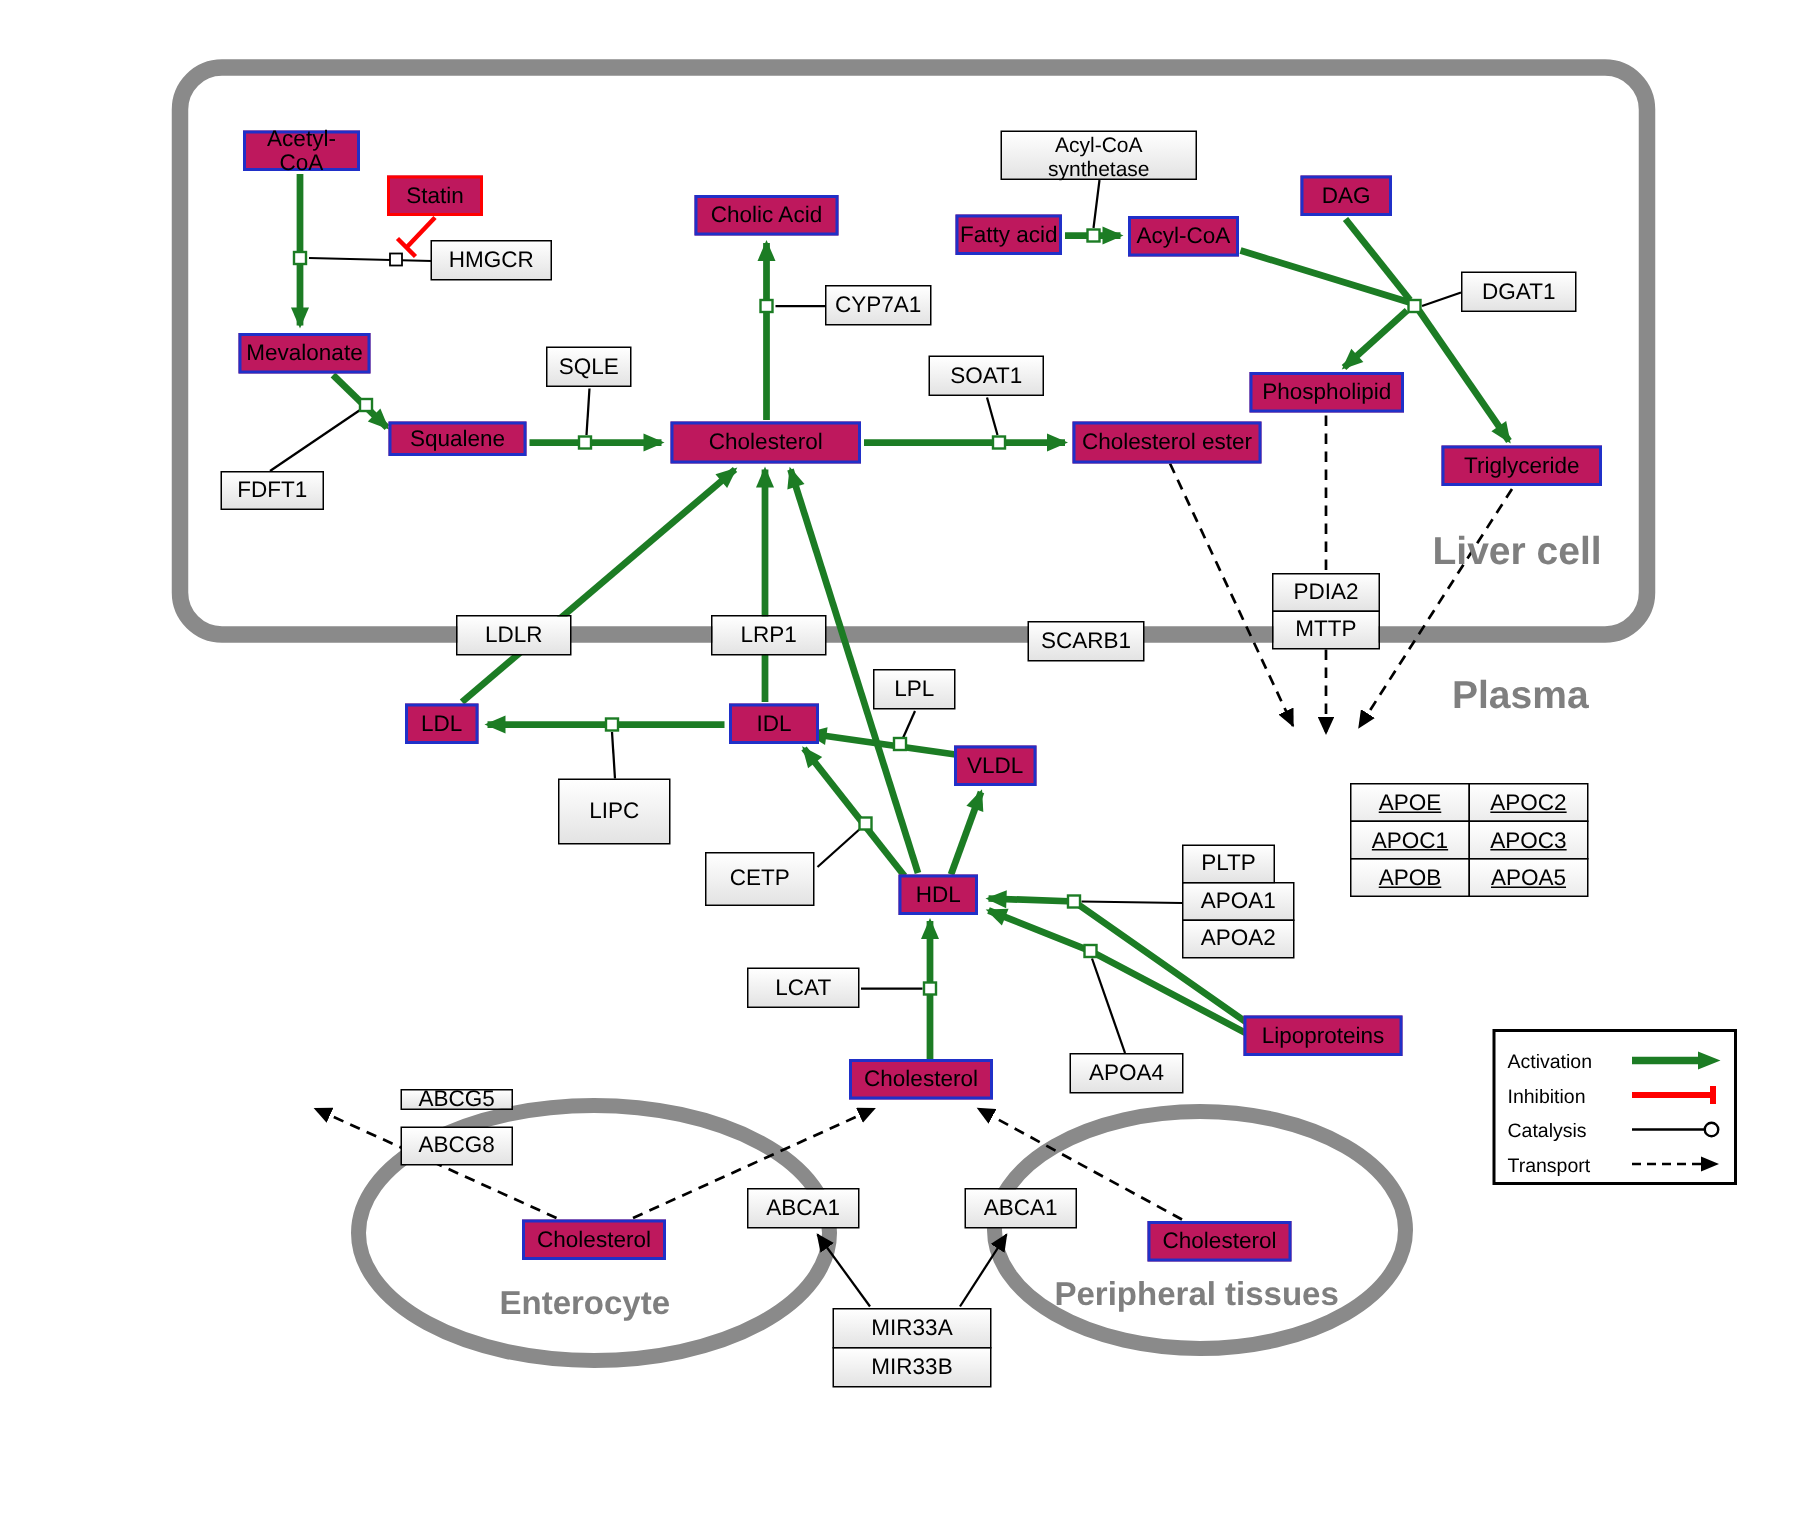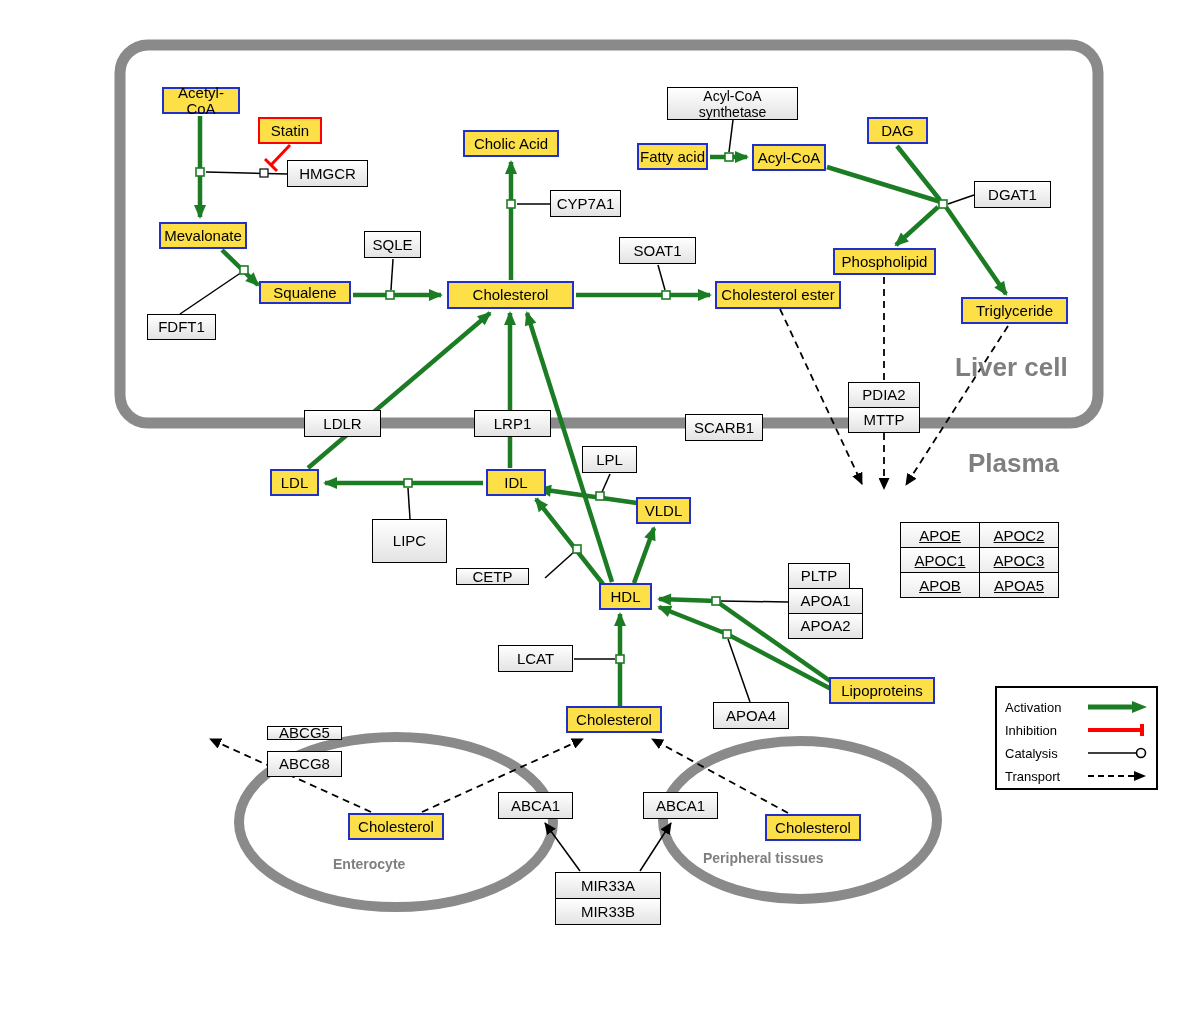--- a/index.html
+++ b/index.html
@@ -1,25 +1,25 @@
 <!DOCTYPE html>
 <html><head>
 <meta charset="utf-8">
 <style>
   html,body{margin:0;padding:0;background:#fff;}
   body{width:1200px;height:1013px;position:relative;font-family:"Liberation Sans",sans-serif;overflow:hidden;}
   #edges{position:absolute;left:0;top:0;z-index:1;}
   .node{position:absolute;z-index:2;box-sizing:border-box;display:flex;align-items:center;justify-content:center;
-        text-align:center;font-size:15px;color:#000;background:#fde047;line-height:16px;}
+        text-align:center;font-size:15px;color:#000;background:#be185d;line-height:16px;}
   .metab{border:2px solid #2030c8;}
   .gene{border:1px solid #000;background:linear-gradient(#ffffff,#e3e3e3);}
   .drug{border:2px solid #ff0000;}
   .region-label{position:absolute;z-index:3;font-weight:bold;color:#7f7f7f;white-space:nowrap;}
   .lbl-big{font-size:26px;}
-  .lbl-mid{font-size:14px;}
+  .lbl-mid{font-size:22px;}
   #apo-table{position:absolute;left:900px;top:522px;z-index:2;display:grid;grid-template-columns:79px 79px;text-decoration:underline;}
   #apo-table .cell{box-sizing:border-box;border:1px solid #000;height:26px;display:flex;align-items:center;justify-content:center;
         font-size:15px;background:linear-gradient(#ffffff,#ececec);margin-right:-1px;margin-bottom:-1px;}
   #legend{position:absolute;left:995px;top:686px;width:163px;height:104px;z-index:3;box-sizing:border-box;
         border:2px solid #000;background:#fff;display:flex;flex-direction:column;justify-content:space-around;padding:4px 8px;}
   .legend-row{display:flex;align-items:flex-end;justify-content:space-between;height:22px;}
   .legend-row span{font-size:13px;color:#000;}
 </style>
 </head>
 <body>
@@ -145,21 +145,21 @@
 <div class="node gene" style="left:619px;top:237px;width:77px;height:27px">SOAT1</div>
 <div class="node gene" style="left:667px;top:87px;width:131px;height:33px;font-size:14px">Acyl-CoA synthetase</div>
 <div class="node gene" style="left:974px;top:181px;width:77px;height:27px">DGAT1</div>
 <div class="node gene" style="left:304px;top:410px;width:77px;height:27px">LDLR</div>
 <div class="node gene" style="left:474px;top:410px;width:77px;height:27px">LRP1</div>
 <div class="node gene" style="left:685px;top:414px;width:78px;height:27px">SCARB1</div>
 <div class="node gene" style="left:848px;top:382px;width:72px;height:26px">PDIA2</div>
 <div class="node gene" style="left:848px;top:407px;width:72px;height:26px">MTTP</div>
 <div class="node gene" style="left:372px;top:519px;width:75px;height:44px">LIPC</div>
 <div class="node gene" style="left:582px;top:446px;width:55px;height:27px">LPL</div>
-<div class="node gene" style="left:456px;top:568px;width:73px;height:17px">CETP</div>
+<div class="node gene" style="left:470px;top:568px;width:73px;height:36px">CETP</div>
 <div class="node gene" style="left:788px;top:563px;width:62px;height:26px">PLTP</div>
 <div class="node gene" style="left:788px;top:588px;width:75px;height:26px">APOA1</div>
 <div class="node gene" style="left:788px;top:613px;width:75px;height:26px">APOA2</div>
 <div class="node gene" style="left:498px;top:645px;width:75px;height:27px">LCAT</div>
 <div class="node gene" style="left:713px;top:702px;width:76px;height:27px">APOA4</div>
 <div class="node gene" style="left:267px;top:726px;width:75px;height:14px">ABCG5</div>
 <div class="node gene" style="left:267px;top:751px;width:75px;height:26px">ABCG8</div>
 <div class="node gene" style="left:498px;top:792px;width:75px;height:27px">ABCA1</div>
 <div class="node gene" style="left:643px;top:792px;width:75px;height:27px">ABCA1</div>
 <div class="node gene" style="left:555px;top:872px;width:106px;height:27px">MIR33A</div>

